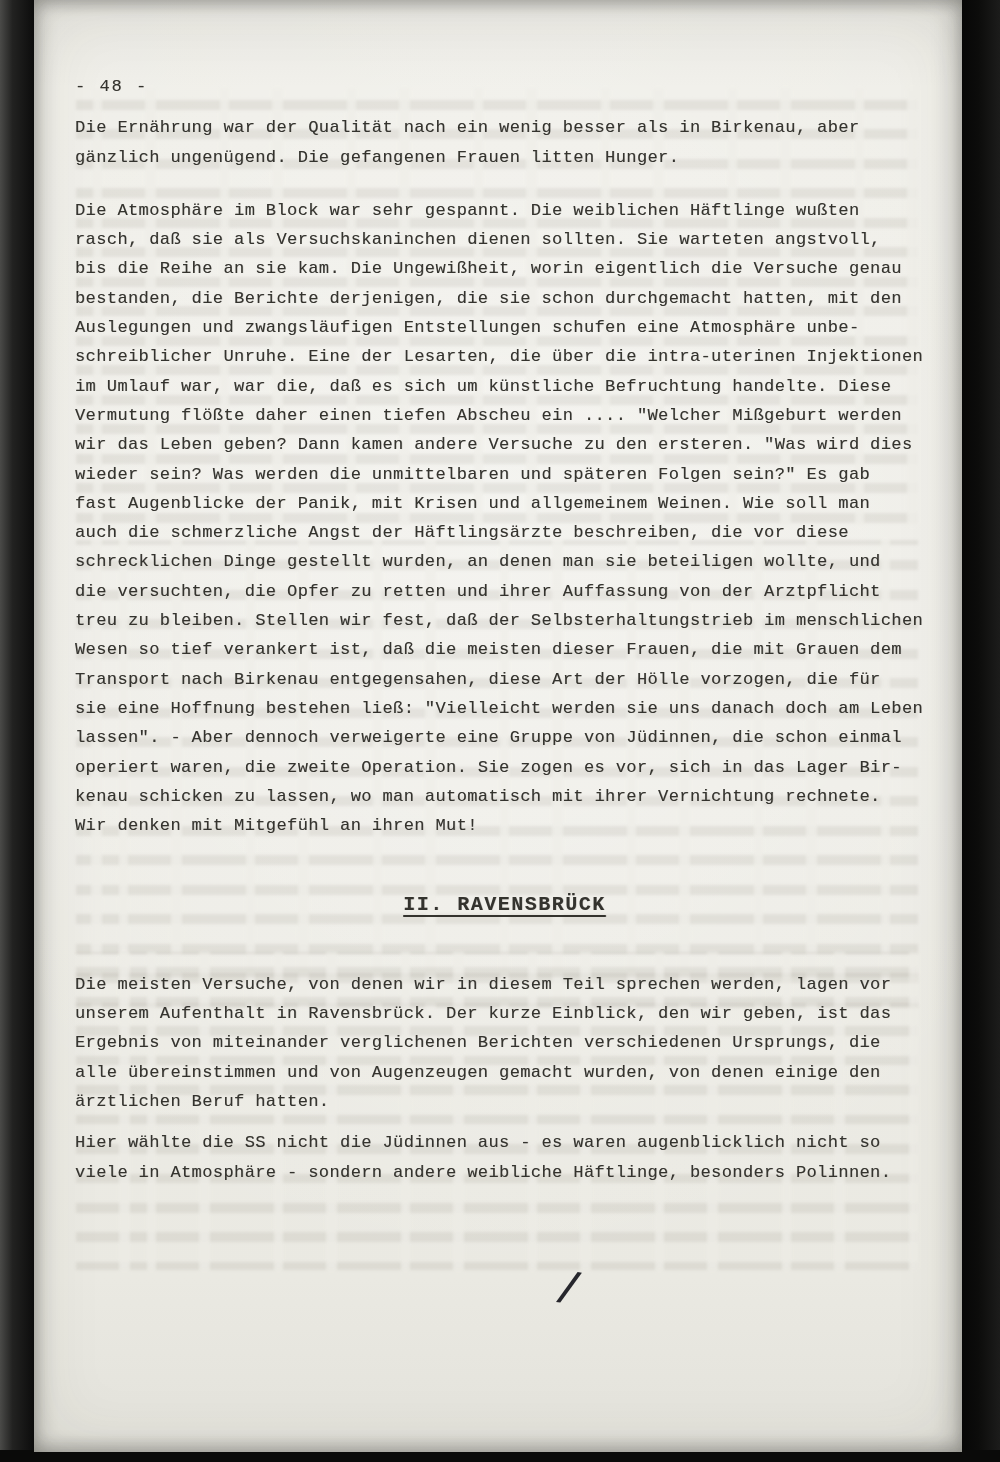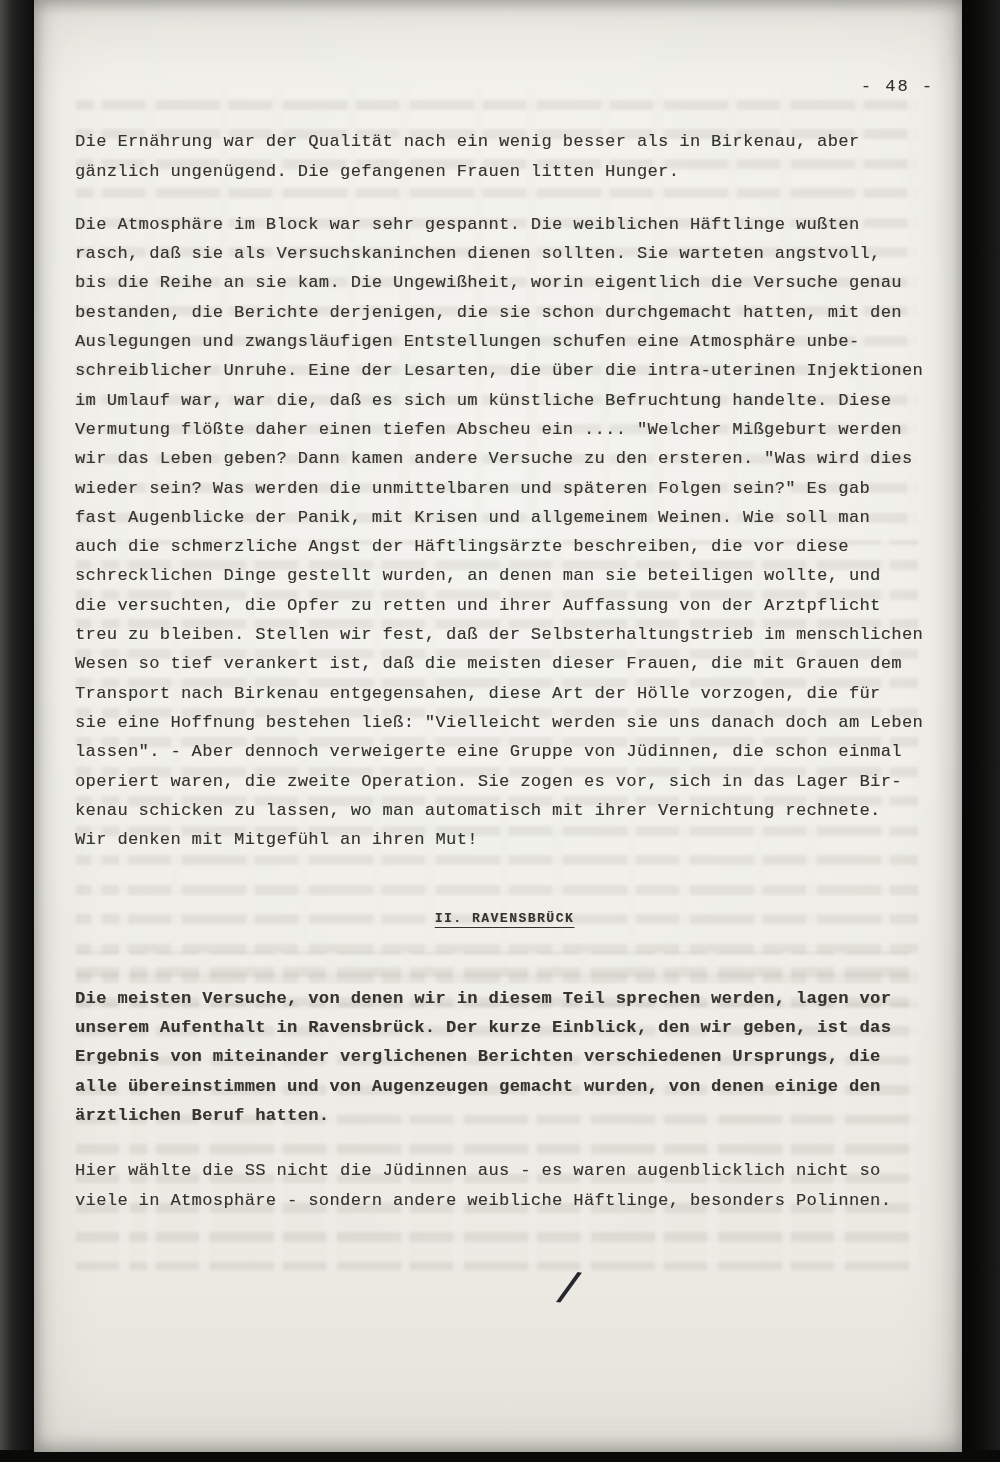--- a/index.html
+++ b/index.html
@@ -56,33 +56,33 @@
 
   .content {
     position:relative; z-index:2;
     padding:72px 28px 0 41px;
     color:#34332e;
     font-size:17px;
     line-height:29.3px;
     letter-spacing:.4px;
     text-shadow:.4px 0 0 rgba(45,44,40,.35);
   }
-  .page-number { text-align:right; letter-spacing:2px; }
-  .para { white-space:pre-line; margin-top:26px; max-width:866px; }
+  .page-number { text-align:left; letter-spacing:2px; }
+  .para { white-space:pre-line; margin-top:12px; max-width:866px; }
   .para.first { margin-top:46px; }
   .para.big { margin-top:24px; }
   .heading {
     margin-top:50px;
     text-align:center;
-    font-size:13px; font-weight:bold;
+    font-size:20px; font-weight:bold;
     letter-spacing:1.5px;
     text-decoration:underline;
     text-underline-offset:5px;
   }
-  .para.after-heading { margin-top:50px;font-weight:bold; }
+  .para.after-heading { margin-top:50px; }
 
   .slash {
     position:absolute; z-index:3;
     left:528px; top:1262px;
     font-family:"DejaVu Serif",serif;
     font-style:italic;
     font-size:40px; font-weight:bold;
     color:#26262c;
     transform:rotate(9deg);
   }

